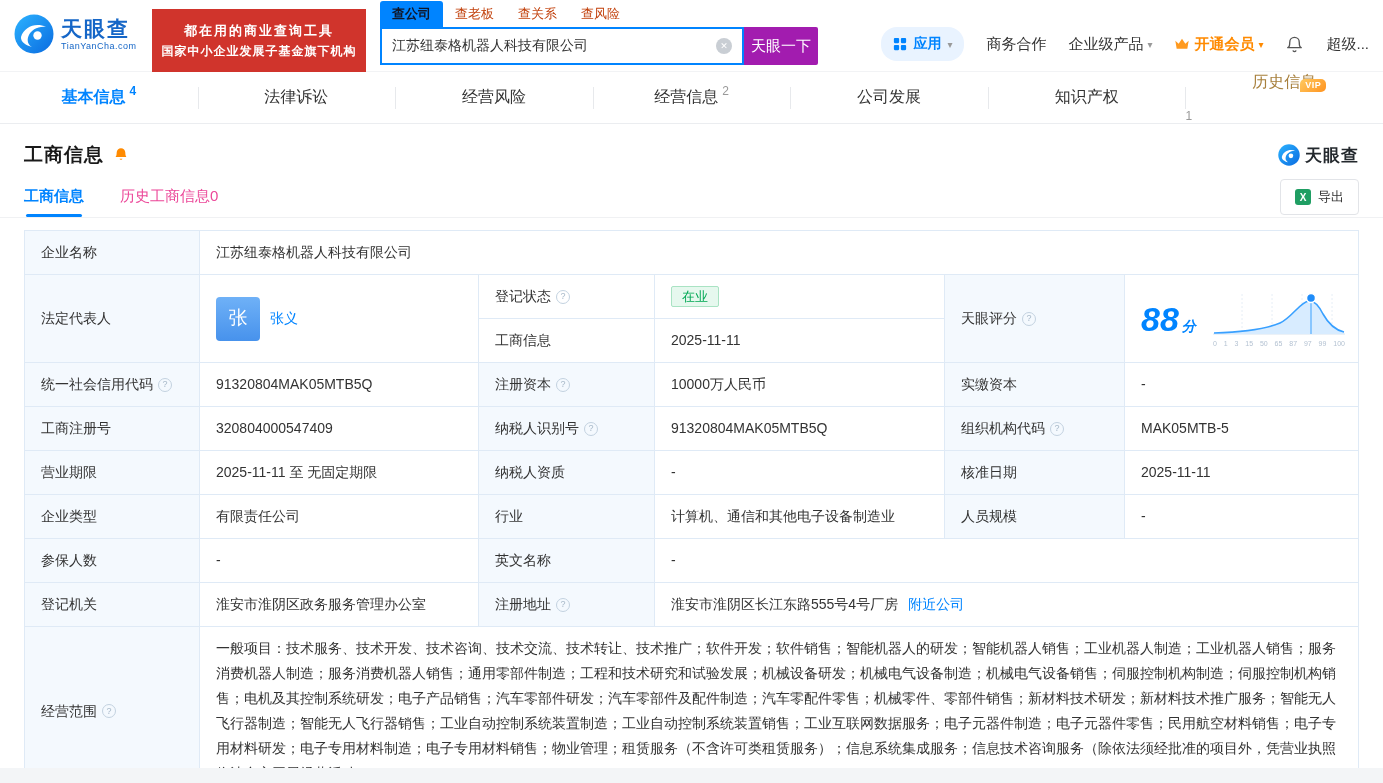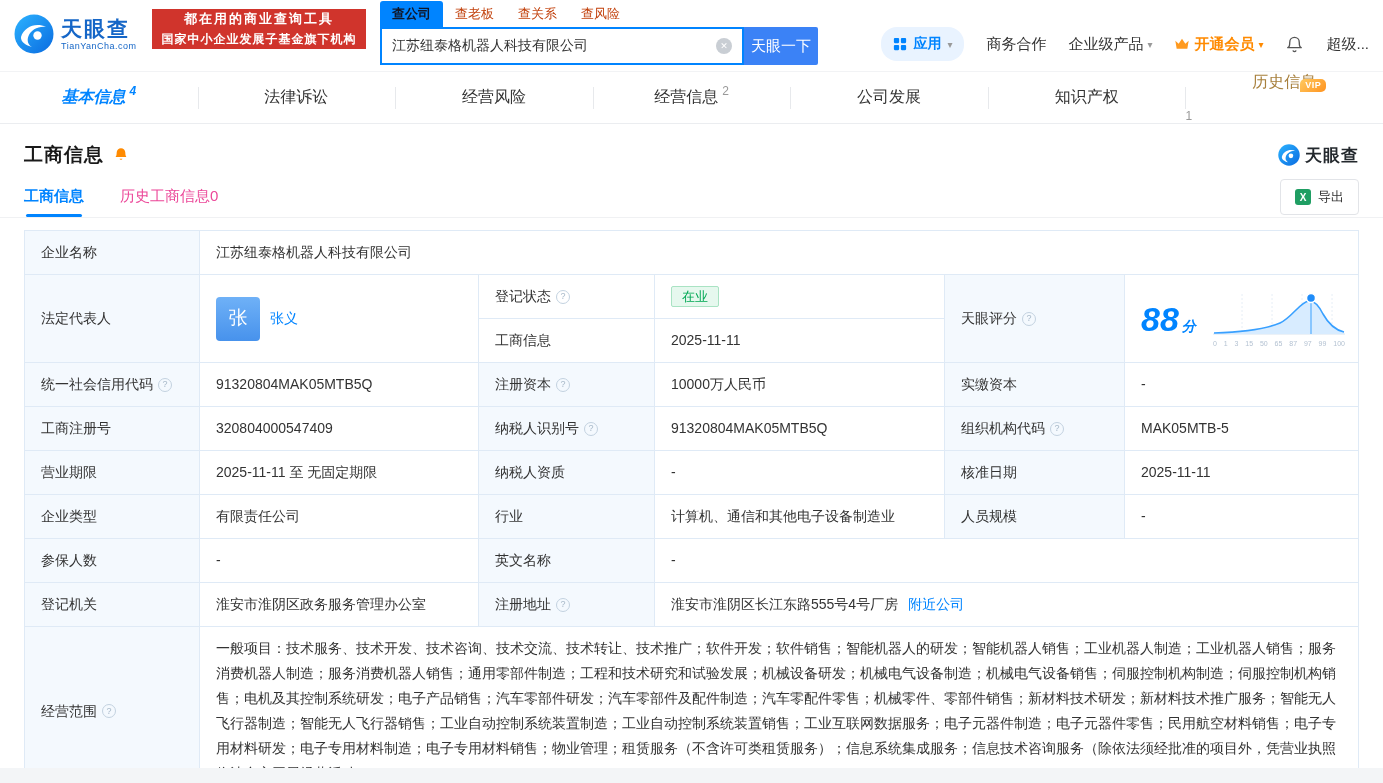--- a/index.html
+++ b/index.html
@@ -5,45 +5,45 @@
   *{margin:0;padding:0;box-sizing:border-box;}
   html,body{width:1383px;height:783px;}
   body{font-family:"Liberation Sans","DejaVu Sans",sans-serif;background:#fff;color:#333;overflow:hidden;position:relative;}
   a{text-decoration:none;}
 
   
   .header{position:relative;height:72px;background:#fff;border-bottom:1px solid #f2f3f5;}
   .logo{position:absolute;left:14px;top:14px;display:flex;align-items:center;gap:7px;cursor:pointer;}
   .logo-text .brand{font-size:21px;font-weight:bold;color:#1566c7;letter-spacing:2px;line-height:1.1;}
   .logo-text .domain{font-size:9px;color:#1566c7;letter-spacing:.5px;}
-  .promo{position:absolute;left:152px;top:9px;width:214px;height:40px;background:#d0342c;color:#fff;display:flex;flex-direction:column;justify-content:center;align-items:center;gap:3px;cursor:pointer;}
+  .promo{position:absolute;left:152px;top:9px;width:214px;height:63px;background:#d0342c;color:#fff;display:flex;flex-direction:column;justify-content:center;align-items:center;gap:3px;cursor:pointer;}
   .promo-line1{font-size:13px;font-weight:bold;letter-spacing:2px;}
   .promo-line2{font-size:12px;font-weight:bold;letter-spacing:1px;}
   .search-wrap{position:absolute;left:380px;top:1px;}
   .search-tabs{display:flex;align-items:flex-end;height:26px;}
   .stab{font-size:13px;color:#c2410c;padding:4px 12px;cursor:pointer;}
   .stab.active{background:#0084ff;color:#0f172a;border-radius:3px 3px 0 0;font-weight:bold;}
   .search-row{display:flex;}
   .search-box{width:364px;height:38px;border:2px solid #0084ff;background:#fff;display:flex;align-items:center;padding:0 10px;}
   .search-input{flex:1;border:none;outline:none;font-size:14px;color:#333;font-family:inherit;background:transparent;}
   .clear-icon{width:16px;height:16px;min-width:16px;border-radius:50%;background:#c9ced4;color:#fff;font-size:9px;display:flex;align-items:center;justify-content:center;cursor:pointer;}
-  .search-btn{width:74px;height:38px;background:#3b82f6;color:#fff;border:none;font-size:15px;cursor:pointer;font-family:inherit;border-radius:0 2px 2px 0;}
+  .search-btn{width:74px;height:38px;background:#a21caf;color:#fff;border:none;font-size:15px;cursor:pointer;font-family:inherit;border-radius:0 2px 2px 0;}
   .header-right{position:absolute;right:14px;top:27px;display:flex;align-items:center;gap:22px;}
   .apps-chip{display:flex;align-items:center;gap:6px;background:#e9f3ff;color:#0084ff;font-size:14px;font-weight:bold;padding:8px 12px;border-radius:16px;cursor:pointer;}
   .hr-item{font-size:15px;color:#333;cursor:pointer;display:flex;align-items:center;gap:4px;white-space:nowrap;}
   .hr-item.vip{color:#ff8a00;font-weight:bold;}
   .caret{font-size:10px;color:#999;}
   .vip .caret{color:#ff8a00;}
   .bell-wrap{cursor:pointer;display:flex;}
 
   
   .main-tabs{display:flex;height:52px;border-bottom:1px solid #ebedf0;background:#fff;}
   .mtab{flex:1;display:flex;align-items:center;justify-content:center;gap:4px;font-size:16px;color:#333;cursor:pointer;position:relative;}
   .mtab + .mtab::before{content:"";position:absolute;left:0;top:15px;width:1px;height:22px;background:#e7e9ec;}
-  .mtab.active{color:#0084ff;font-weight:bold;font-style:italic;}
+  .mtab.active{color:#0084ff;font-weight:bold;}
   .mtab-count{font-size:12px;color:#999;align-self:flex-start;margin-top:12px;}
   .mtab.active .mtab-count{color:#0084ff;}
   .mtab.gold{color:#a8803d;flex-direction:column;}
   .vip-badge{position:absolute;top:7px;left:50%;margin-left:16px;background:linear-gradient(135deg,#ffc95f,#ff9320);color:#fff;font-size:9px;font-weight:bold;line-height:1;padding:2px 5px;border-radius:5px 5px 5px 0;letter-spacing:.5px;}
 
   
   .section-head{display:flex;align-items:center;padding:16px 24px 6px 24px;height:52px;}
   .section-title{font-size:19px;font-weight:bold;color:#1a1a1a;letter-spacing:1px;}
   .alarm{margin-left:9px;display:flex;cursor:pointer;}
   .watermark{margin-left:auto;display:flex;align-items:center;gap:5px;font-size:17px;font-weight:bold;color:#23282d;letter-spacing:1px;}

